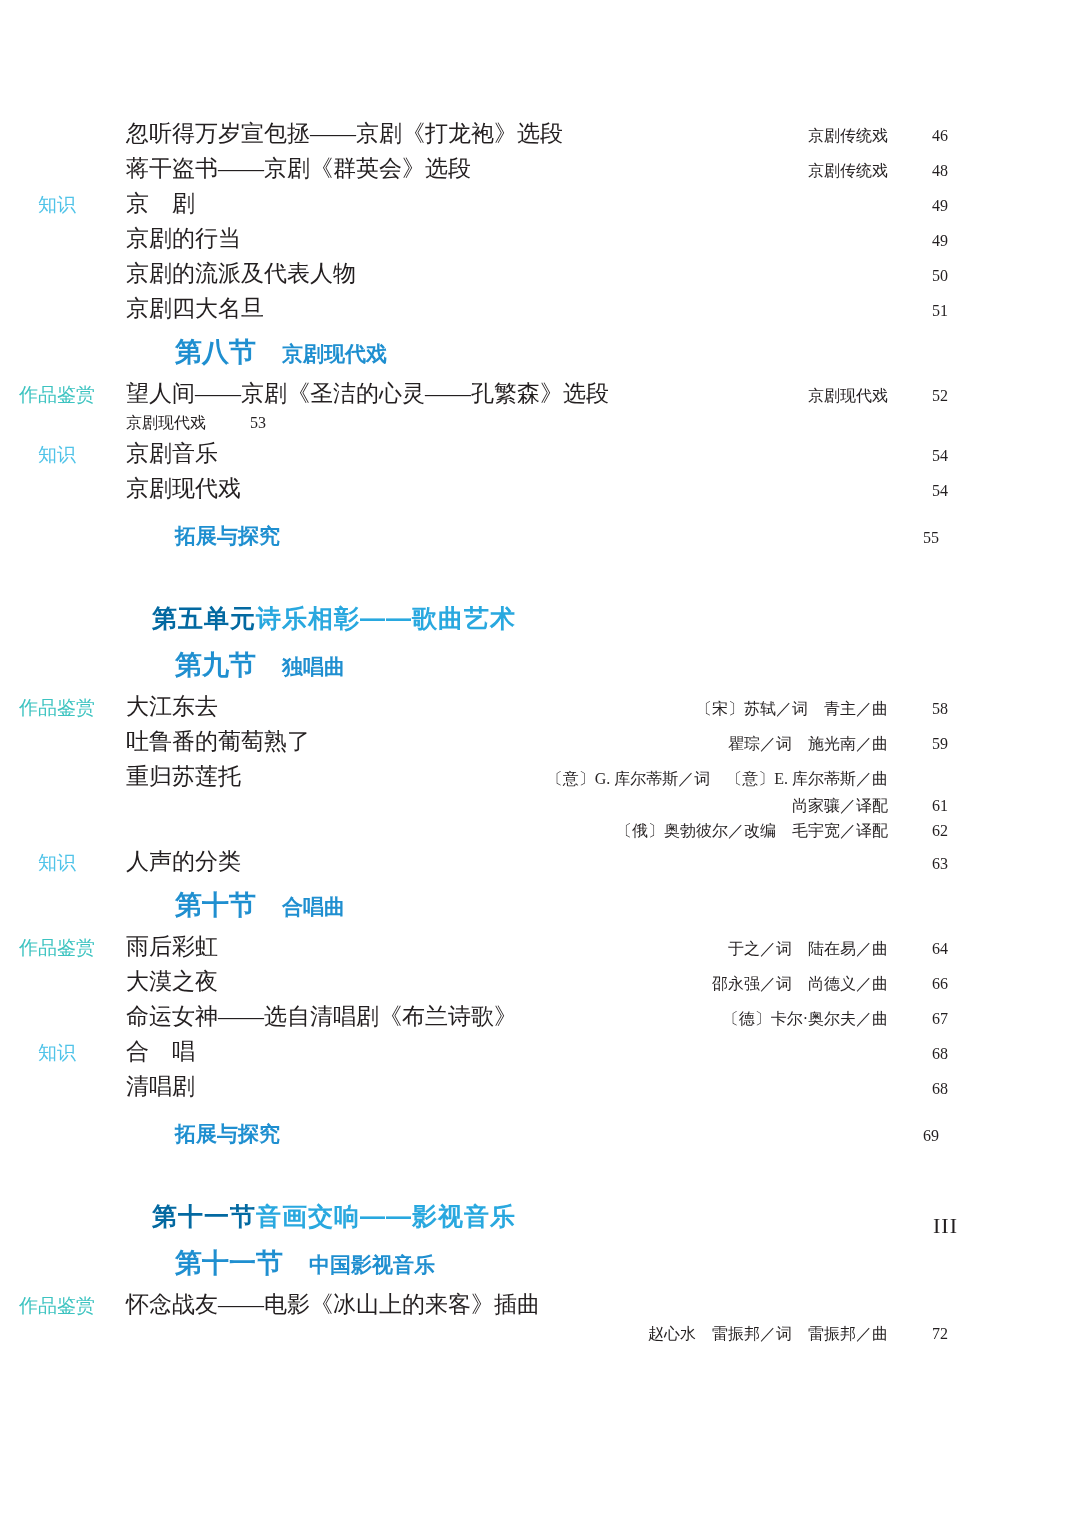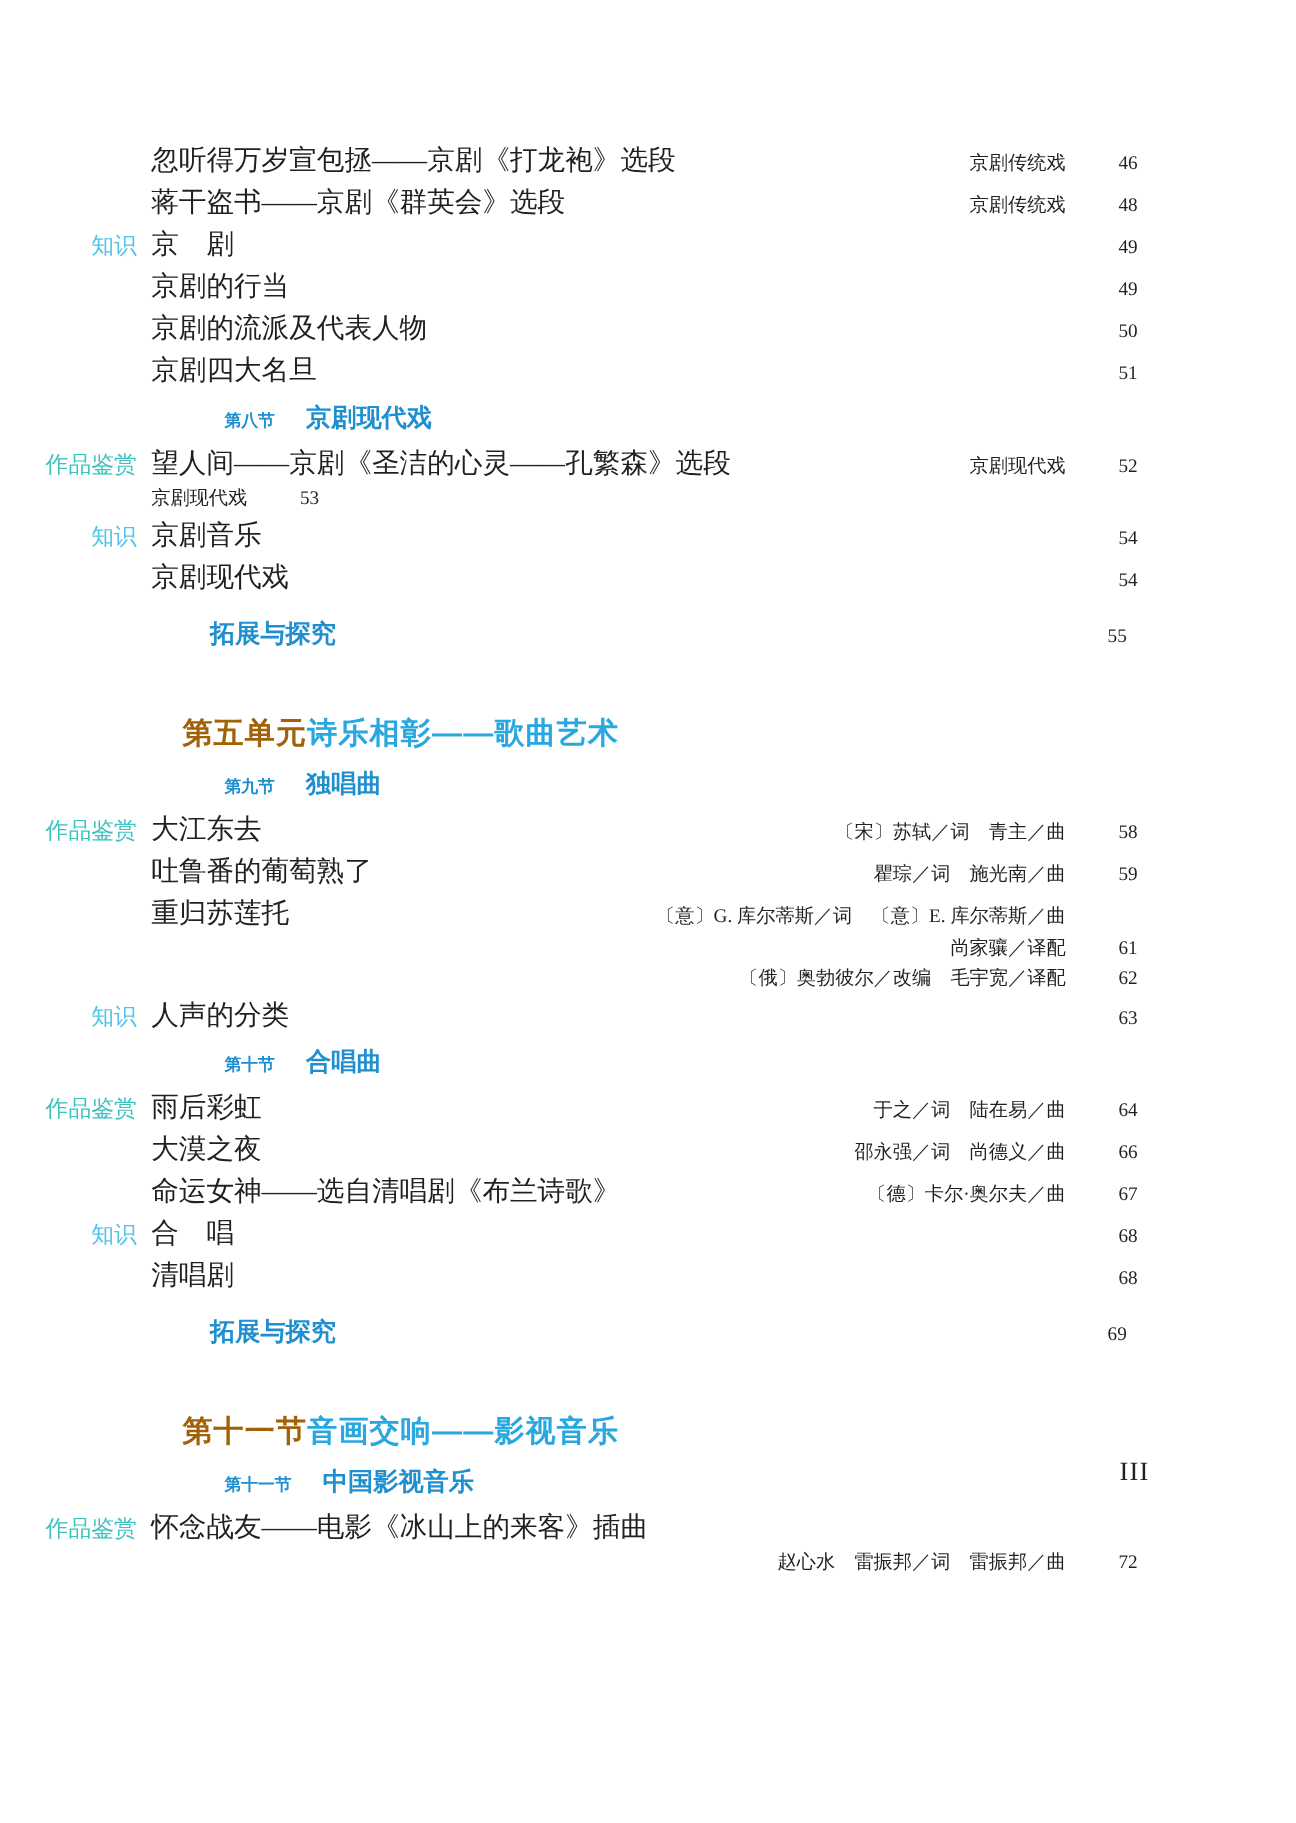--- a/index.html
+++ b/index.html
@@ -33,21 +33,21 @@
     display: flex;
     align-items: baseline;
     width: 100%;
     box-sizing: border-box;
     padding-right: 132px;
     margin-bottom: 4px;
   }
   .tag {
     flex: 0 0 auto;
     width: 126px;
-    text-align: right;
+    text-align: center;
     padding-right: 12px;
     font-size: 19px;
     font-family: Liberation Serif, serif;
     box-sizing: border-box;
   }
   .tag.app { color: #3cc3c0; }
   .tag.know { color: #4fc3e8; }
   .tag.blank { color: transparent; }
   .title {
     flex: 1 1 auto;
@@ -76,46 +76,45 @@
   
   .unit {
     display: flex;
     align-items: baseline;
     padding-left: 152px;
     margin-top: 52px;
     margin-bottom: 12px;
   }
   .unit .u-label {
     font-size: 25px;
-    color: #a16207;
+    color: #0369a1;
     font-family: "Liberation Sans", sans-serif;
     font-weight: bold;
     letter-spacing: 1px;
   }
   .unit .u-title {
     font-size: 25px;
     color: #29a8df;
     font-family: "Liberation Sans", sans-serif;
     font-weight: bold;
     letter-spacing: 1px;
   }
   
   .section {
     display: flex;
     align-items: baseline;
     padding-left: 175px;
     margin-top: 10px;
     margin-bottom: 8px;
   }
   .section .s-label {
-    font-size: 14px;
+    font-size: 27px;
     color: #1f8fd0;
     font-family: "Liberation Sans", sans-serif;
     font-weight: bold;
-    margin-left: 12px;
   }
   .section .s-title {
     font-size: 21px;
     color: #1f8fd0;
     font-family: "Liberation Sans", sans-serif;
     font-weight: bold;
     margin-left: 26px;
   }
   
   .ext {

